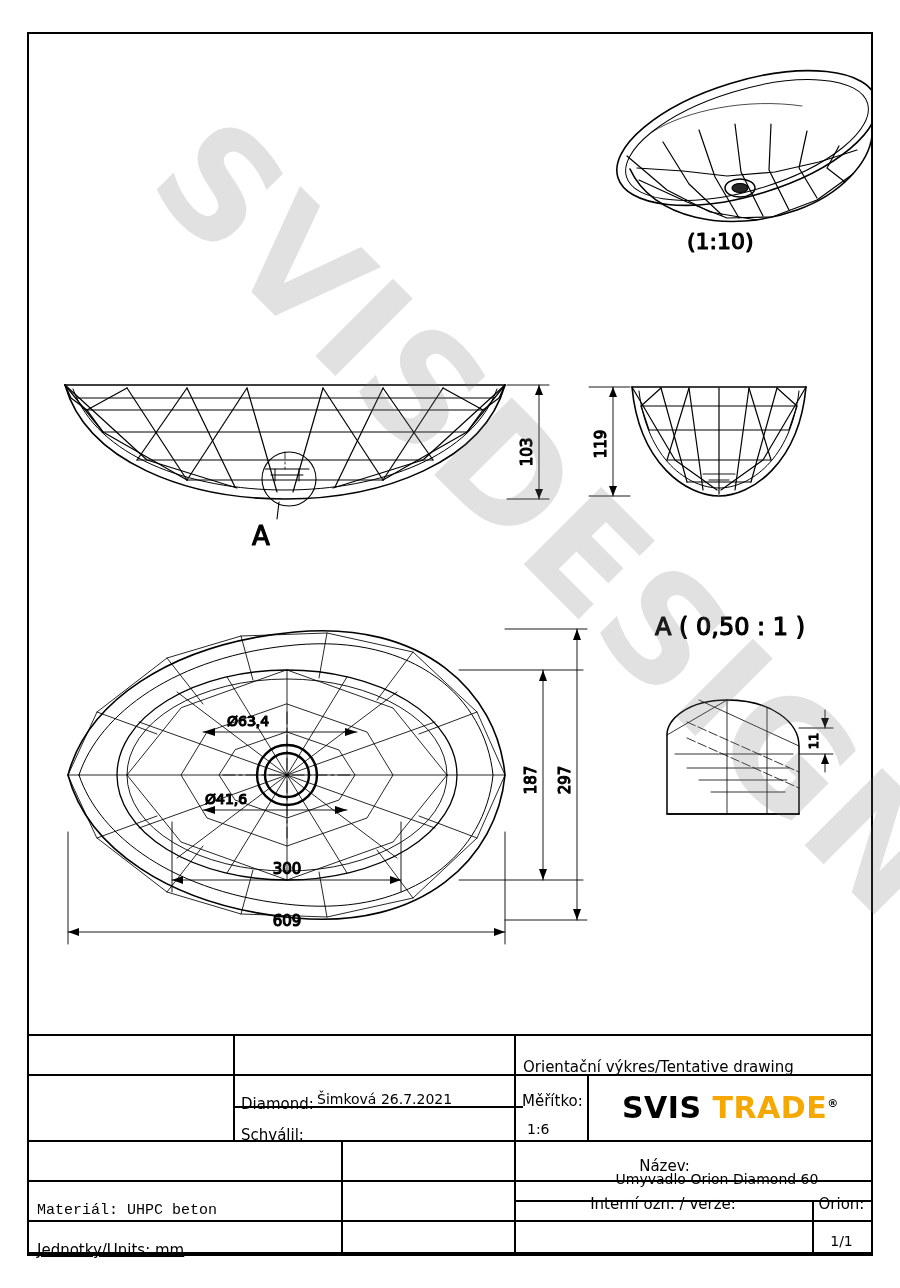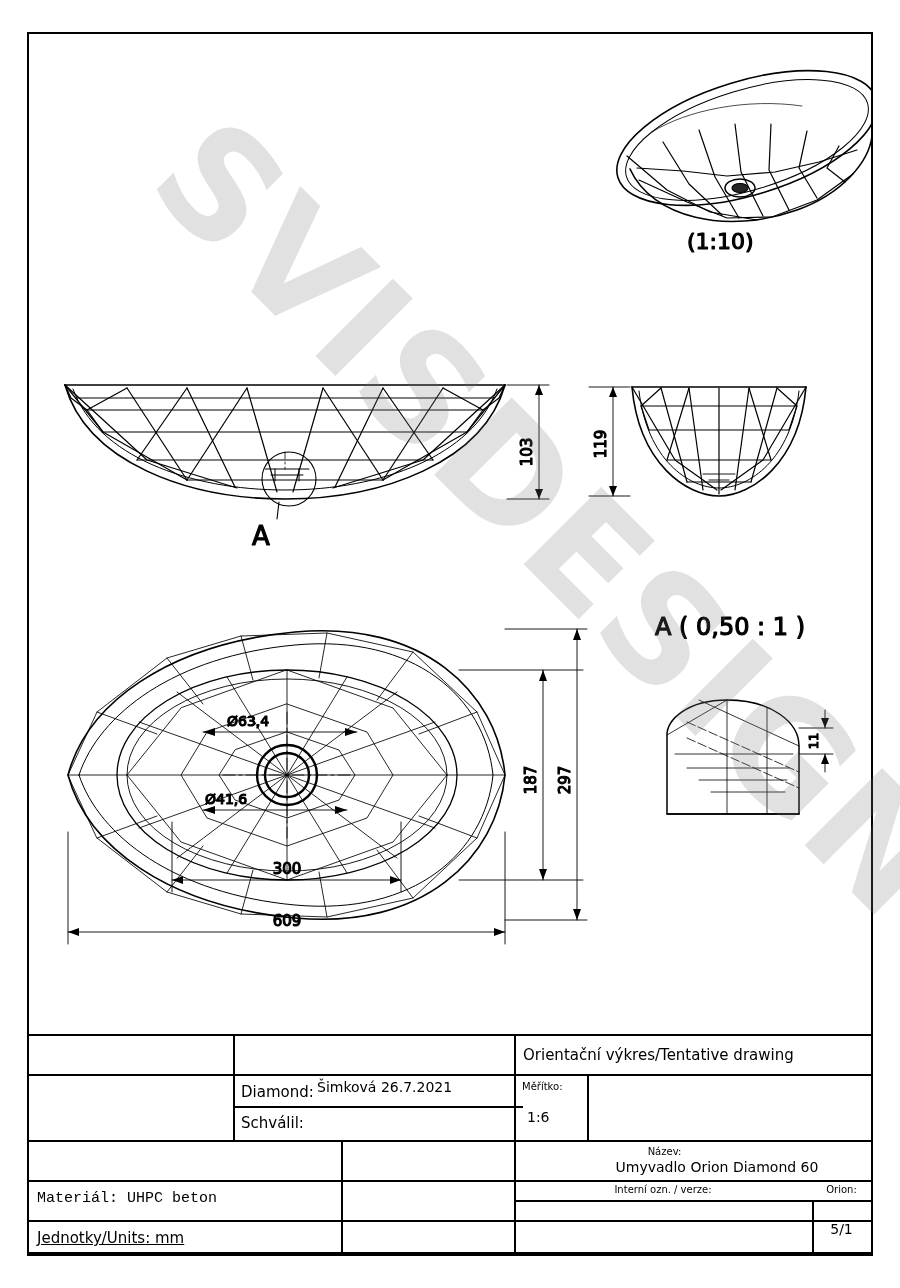--- a/index.html
+++ b/index.html
@@ -58,24 +58,25 @@
     position: absolute;
     z-index: 6;
     font-family: "DejaVu Sans", sans-serif;
   }
   .tb-line { position: absolute; background: #000; }
   .tb-txt {
     position: absolute;
     font-size: 13px;
     white-space: nowrap;
     line-height: 1.1;
+    margin-top: 12px;
   }
   .tb-txt.big { font-size: 14px; }
   .tb-txt.mid { font-size: 15px; }
-  .tb-txt.small { font-size: 10px; }
+  .tb-txt.small { font-size: 15px; }
   .tb-txt.center { text-align: center; }
 
   .logo {
     position: absolute;
     font-family: "DejaVu Sans", sans-serif;
     font-weight: bold;
     font-size: 30px;
     letter-spacing: 0.5px;
     white-space: nowrap;
   }
@@ -366,25 +367,28 @@
 
     <div class="tb-txt mid" style="left:496px; top:13px;">Orientační výkres/Tentative drawing</div>
 
     <div class="tb-txt mid" style="left:214px; top:50px;">Diamond:</div>
     <div class="tb-txt big" style="left:290px; top:46px;">Šimková 26.7.2021</div>
     <div class="tb-txt mid" style="left:214px; top:81px;">Schválil:</div>
 
     <div class="tb-txt small" style="left:495px; top:47px;">Měřítko:</div>
     <div class="tb-txt big" style="left:500px; top:76px;">1:6</div>
 
+    <div class="logo" style="left:595px; top:56px;">
+      <span class="svis">SVIS</span><span>&nbsp;</span><span class="trade">TRADE</span><span class="reg">®</span>
+    </div>
 
     <div class="tb-txt small center" style="left:487px; top:112px; width:301px;">Název:</div>
     <div class="tb-txt big center" style="left:487px; top:126px; width:406px;">Umyvadlo Orion Diamond 60</div>
 
     <div class="tb-txt small center" style="left:487px; top:150px; width:298px;">Interní ozn. / verze:</div>
     <div class="tb-txt small center" style="left:785px; top:150px; width:59px;">Orion:</div>
-    <div class="tb-txt big center" style="left:785px; top:188px; width:59px;">5/1</div>
+    <div class="tb-txt big center" style="left:785px; top:188px; width:59px;">1/1</div>
 
     <div class="tb-txt mid" style="left:10px; top:157px;font-family:Liberation Mono, monospace;">Materiál: UHPC beton</div>
     <div class="tb-txt mid" style="left:10px; top:196px;text-decoration:underline;">Jednotky/Units: mm</div>
   </div>
 
 </div>
 
 </body></html>

